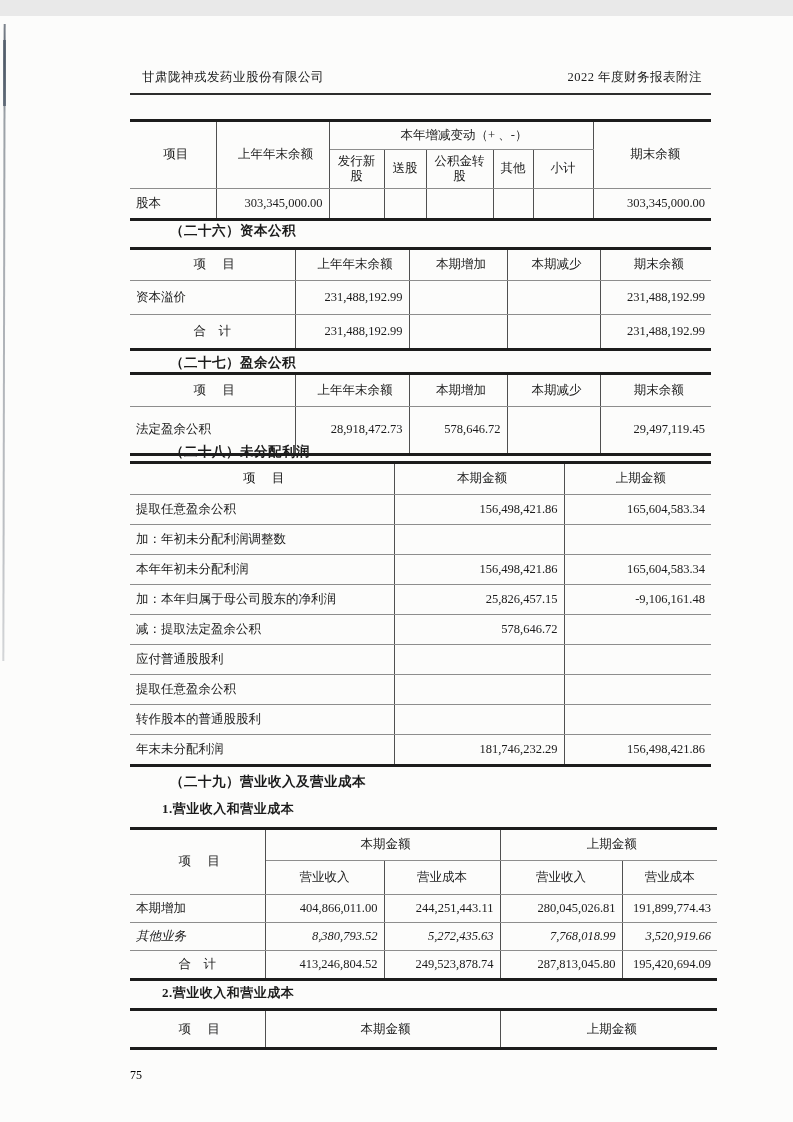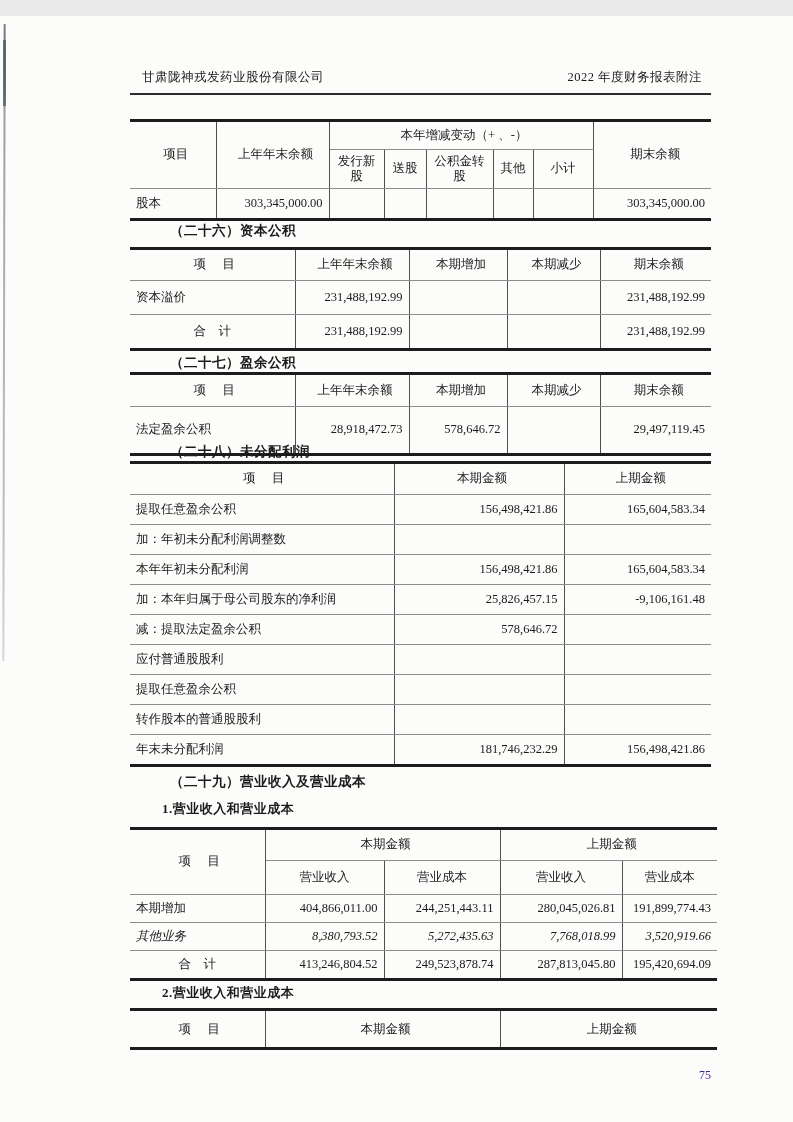--- a/index.html
+++ b/index.html
@@ -33,21 +33,21 @@
   table.fin tr td:first-child{border-left:0;}
   table.fin tr td:last-child{border-right:0;}
   table.fin tr.top td{border-top:0;padding-left:12px;}
   table.fin tr.bot td{border-bottom:0;}
   td.c{text-align:center;}
   td.r{text-align:right;}
   td.l{text-align:left;}
   td.ind{padding-left:36px;}
   td.sp{letter-spacing:2px;}
 
-  .page-num{position:absolute;left:130px;top:1052px;width:581px;text-align:right;font-size:12px;color:#4c1d95;}
+  .page-num{position:absolute;left:130px;top:1052px;width:581px;text-align:left;font-size:12px;color:#000000;}
 </style>
 </head>
 <body>
 
 <div class="page">
 
   <div class="edge-line"></div>
   <div class="edge-dark"></div>
 
   <div class="hdr-left">甘肃陇神戎发药业股份有限公司</div>

